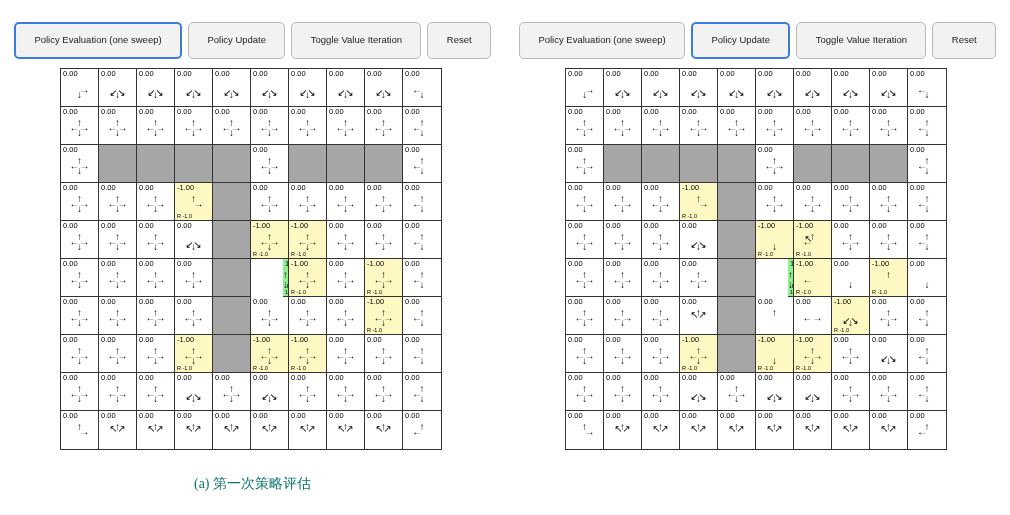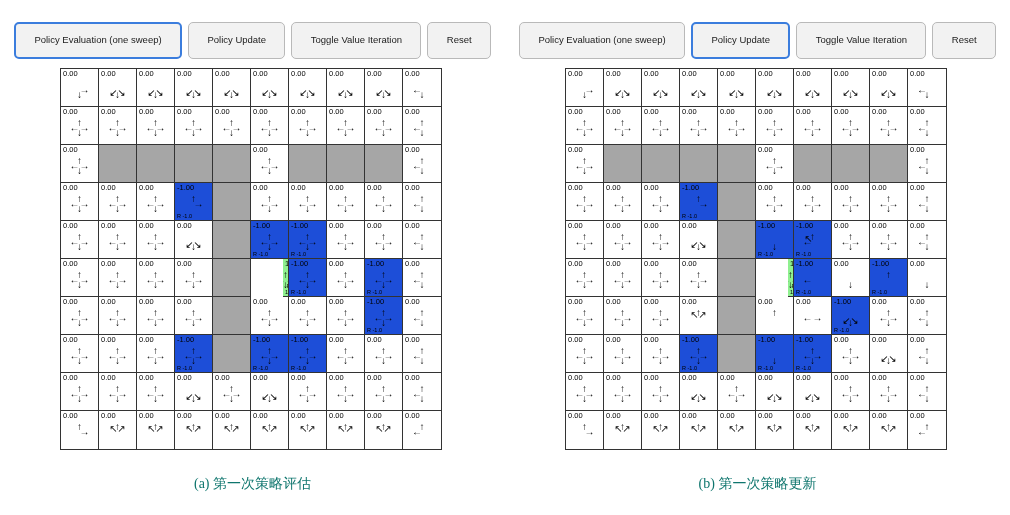--- a/index.html
+++ b/index.html
@@ -72,21 +72,21 @@
     position: relative;
     border-right: 1px solid #333;
     border-bottom: 1px solid #333;
     box-sizing: border-box;
     background: #ffffff;
     overflow: hidden;
   }
   .cell:nth-child(10n) { border-right: none; }
   .cell:nth-last-child(-n+10) { border-bottom: none; }
   .cell.wall { background: #a6a6a6; }
-  .cell.neg { background: #1d4ed8; }
+  .cell.neg { background: #fef9c3; }
   .cell.pos { background: #8ff08f; margin-left: 32px; }
 
   .val {
     position: absolute;
     top: 1px;
     left: 2px;
     font-size: 7.5px;
     color: #000;
     line-height: 1;
     font-family: "Liberation Sans", sans-serif;
@@ -1682,14 +1682,13 @@
         </div>
         <div class="cell">
           <div class="val">0.00</div>
           <div class="arrows">
             <span class="ar up">↑</span>
             <span class="ar left">←</span>
           </div>
         </div>
       </div>
   </div>
-  <div class="caption">(b) 第一次策略更新</div>
 </div>
 
 </body></html>

